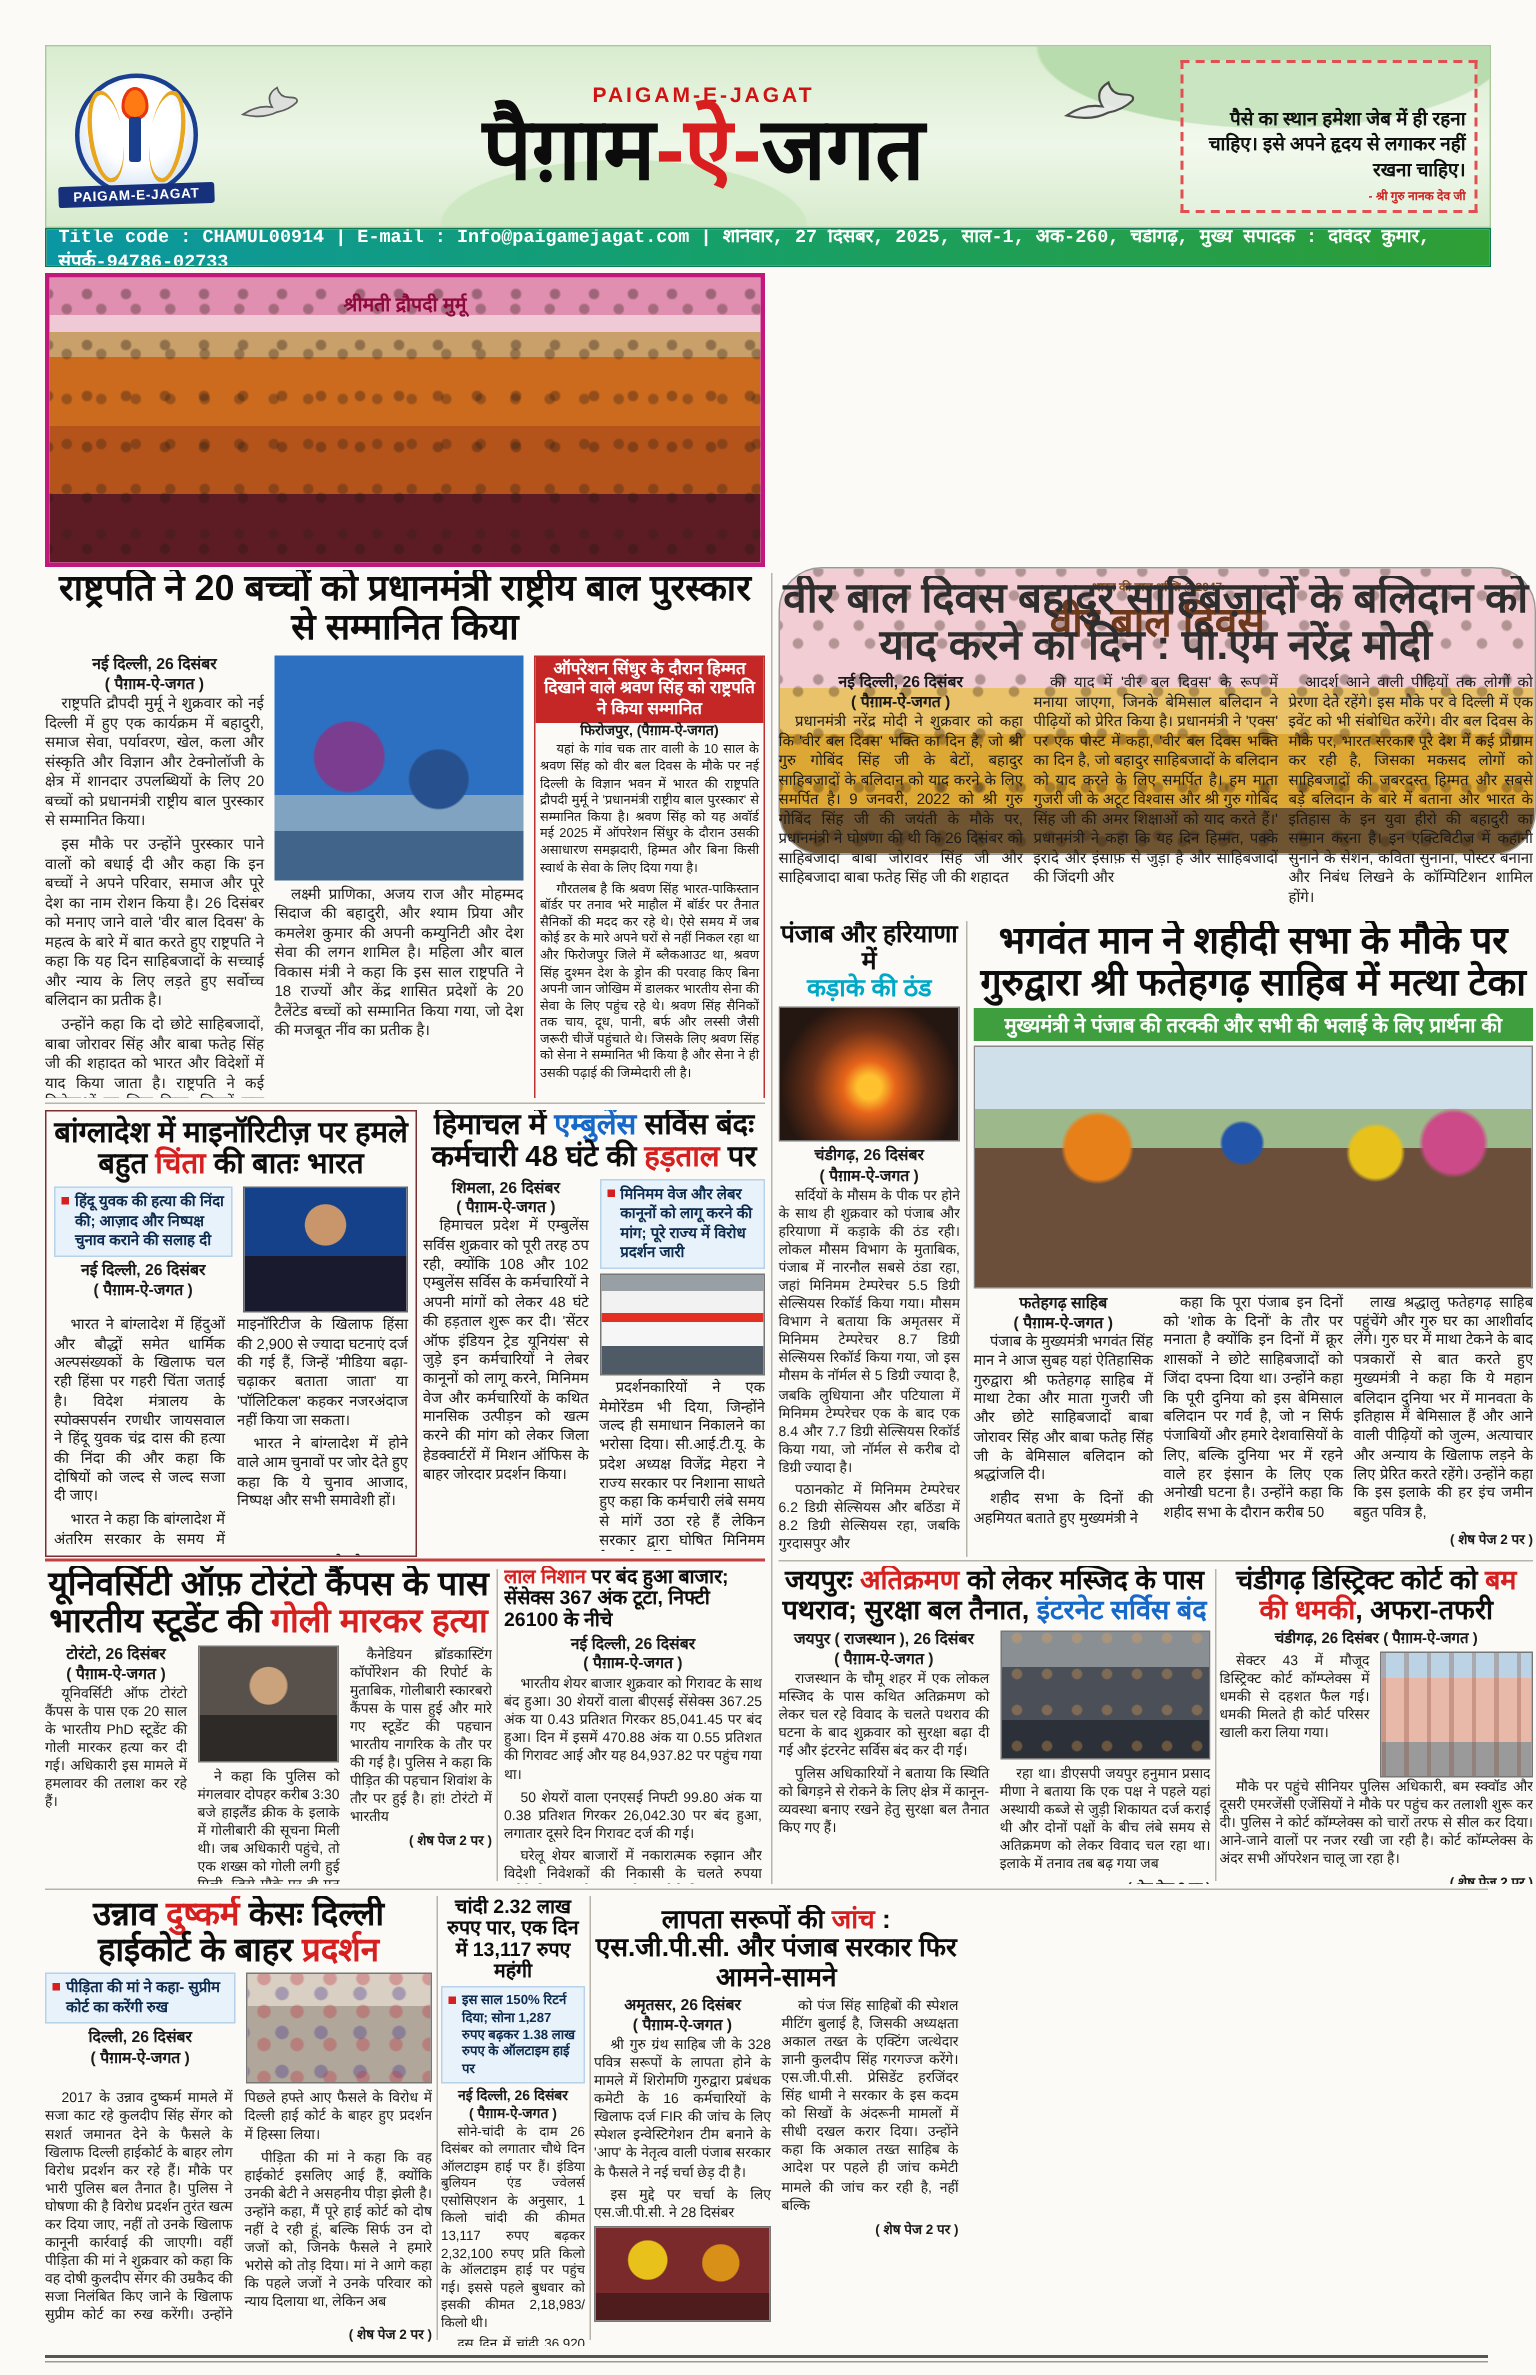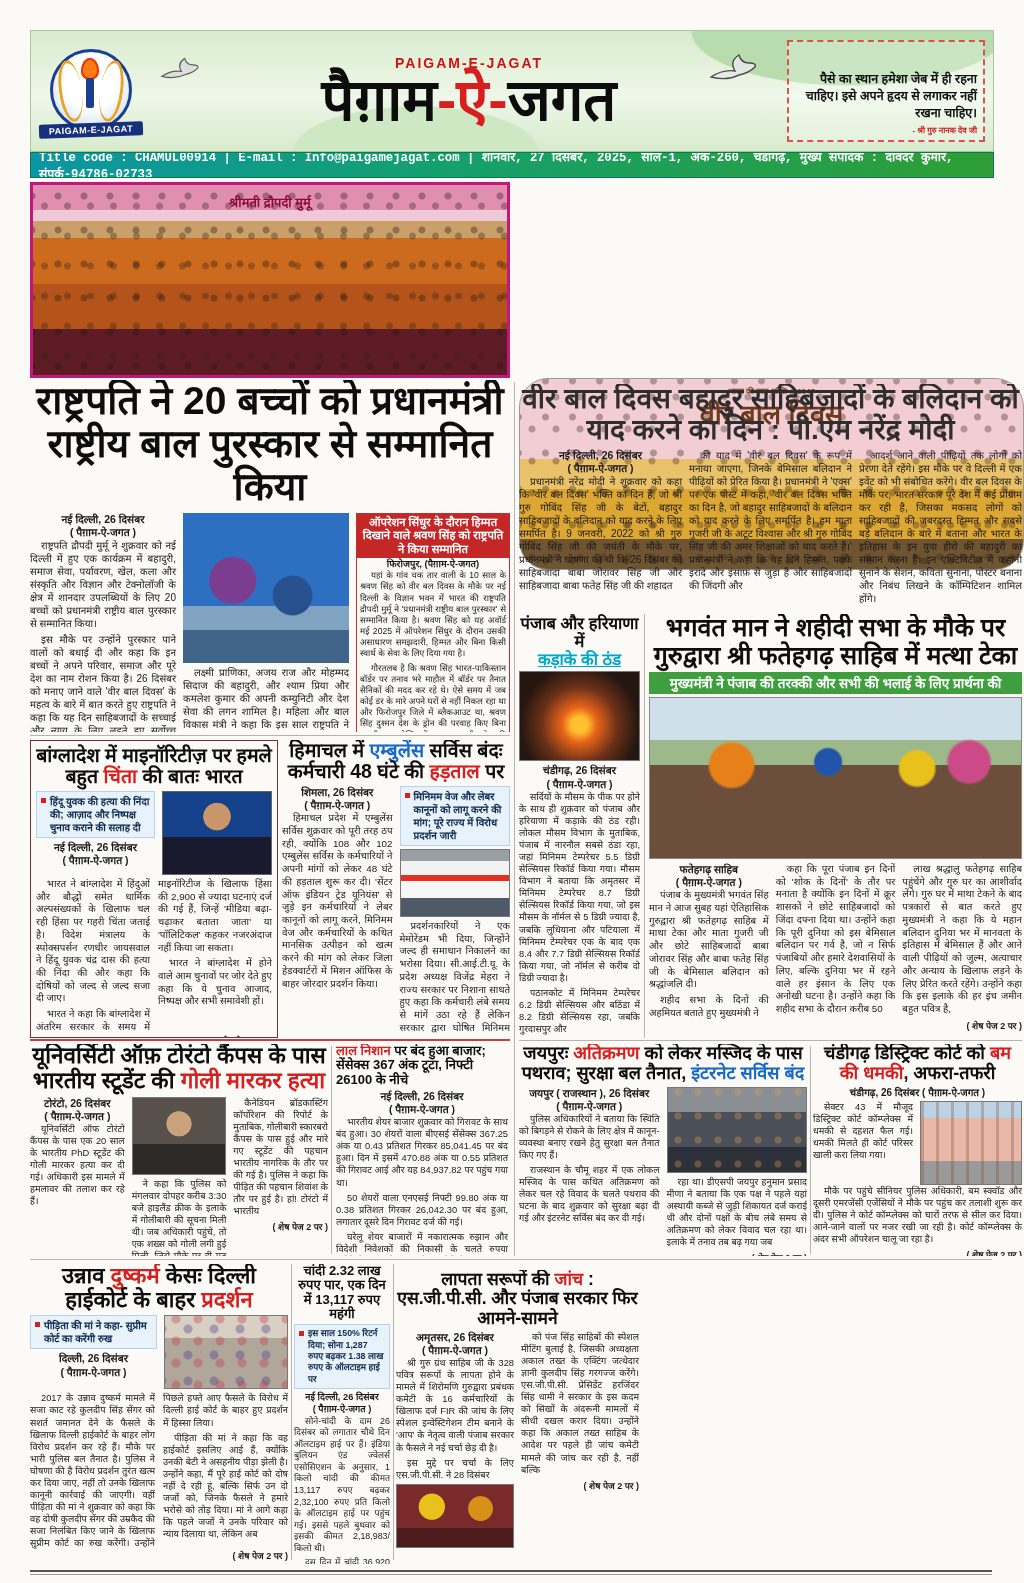--- a/index.html
+++ b/index.html
@@ -74,21 +74,21 @@
   .ph-protest{background:
      radial-gradient(circle,#c2304055 4px,rgba(0,0,0,0) 5px) 0 14px/22px 22px,
      radial-gradient(circle,#40309055 4px,rgba(0,0,0,0) 5px) 10px 26px/26px 26px,
      linear-gradient(180deg,#d9cfc2 0 30%,#b0a79a 30%);}
   .ph-saroop{background:
      radial-gradient(circle at 30% 35%,#e8c21a 0 14%,rgba(0,0,0,0) 15%),
      radial-gradient(circle at 72% 38%,#d89018 0 13%,rgba(0,0,0,0) 14%),
      linear-gradient(180deg,#7a2a2a 0 70%,#4e1c1c 70%);}
   
   .hl{font-weight:bold;color:#0d0d0d;text-align:center;line-height:1.1;margin:0 0 3px;}
-  .red{color:#d61f1f;} .blue{color:#1769c9;} .cyan{color:#00a8c8;text-decoration:underline;}
+  .red{color:#d61f1f;} .blue{color:#1769c9;} .cyan{color:#00a8c8;}
   .dl{text-align:center;font-weight:bold;font-size:10.5px;line-height:1.25;}
   .body p{margin:0 0 3px;text-align:justify;line-height:1.3;text-indent:11px;} .fs10 p{font-size:10px;} .fs98 p{font-size:9.8px;} .fs93 p{font-size:9.3px;}
   .cols{display:flex;gap:7px;}
   .col{flex:1;min-width:0;}
   .bullet{background:#e8f2fb;border:1px solid #b8d2ea;padding:3px 4px 3px 13px;position:relative;
      font-weight:bold;font-size:10px;color:#0d2b4e;line-height:1.3;text-align:left;}
   .bullet::before{content:"";position:absolute;left:4px;top:6px;width:5px;height:5px;background:#d61f1f;}
   .insetbox{border:1px solid #c03030;}
   .insethdr{background:#c52727;color:#fff;font-weight:bold;text-align:center;font-size:11.3px;
      padding:2px 3px;line-height:1.2;}
@@ -135,21 +135,21 @@
 
 <div class="abs ph ph-main-left" style="left:30px;top:182px;width:474px;height:190px;">
   <div class="cap" style="top:8px;font-size:13px;color:#8b0c3c;">श्रीमती द्रौपदी मुर्मू</div>
 </div>
 <div class="abs ph ph-main-right" style="left:519px;top:182px;width:503px;height:190px;border-radius:29px;">
   <div class="cap" style="top:6px;font-size:8px;color:#7a4a22;">भारत की बाल शक्ति @2047</div>
   <div class="cap" style="top:16px;font-size:27px;color:#6e3a1e;">वीर बाल दिवस</div>
 </div>
 
 <div class="abs" style="left:30px;top:380px;width:480px;height:352px;">
-  <h1 class="hl" style="font-size:39px;">राष्ट्रपति ने 20 बच्चों को प्रधानमंत्री राष्ट्रीय बाल पुरस्कार से सम्मानित किया</h1>
+  <h1 class="hl" style="font-size:24px;">राष्ट्रपति ने 20 बच्चों को प्रधानमंत्री राष्ट्रीय बाल पुरस्कार से सम्मानित किया</h1>
   <div class="cols" style="margin-top:4px;">
     <div class="col" style="flex:0 0 146px;">
       <div class="dl">नई दिल्ली, 26 दिसंबर</div>
       <div class="dl">( पैग़ाम-ऐ-जगत )</div>
       <div class="body fs10">
         <p>राष्ट्रपति द्रौपदी मुर्मू ने शुक्रवार को नई दिल्ली में हुए एक कार्यक्रम में बहादुरी, समाज सेवा, पर्यावरण, खेल, कला और संस्कृति और विज्ञान और टेक्नोलॉजी के क्षेत्र में शानदार उपलब्धियों के लिए 20 बच्चों को प्रधानमंत्री राष्ट्रीय बाल पुरस्कार से सम्मानित किया।</p>
         <p>इस मौके पर उन्होंने पुरस्कार पाने वालों को बधाई दी और कहा कि इन बच्चों ने अपने परिवार, समाज और पूरे देश का नाम रोशन किया है। 26 दिसंबर को मनाए जाने वाले 'वीर बाल दिवस' के महत्व के बारे में बात करते हुए राष्ट्रपति ने कहा कि यह दिन साहिबजादों के सच्चाई और न्याय के लिए लड़ते हुए सर्वोच्च बलिदान का प्रतीक है।</p>
         <p>उन्होंने कहा कि दो छोटे साहिबजादों, बाबा जोरावर सिंह और बाबा फतेह सिंह जी की शहादत को भारत और विदेशों में याद किया जाता है। राष्ट्रपति ने कई विजेताओं का जिक्र किया, जिसमें सात साल की शतरंज खिलाड़ी</p>
       </div>
     </div>
@@ -320,22 +320,22 @@
 
 <div class="abs" style="left:519px;top:1044px;width:288px;height:212px;">
   <h2 class="hl" style="font-size:18px;">
     <span>जयपुरः </span><span class="red">अतिक्रमण</span><span> को लेकर मस्जिद के पास पथराव; सुरक्षा बल तैनात, </span><span class="blue">इंटरनेट सर्विस बंद</span>
   </h2>
   <div class="cols">
     <div class="col">
       <div class="dl">जयपुर ( राजस्थान ), 26 दिसंबर</div>
       <div class="dl">( पैग़ाम-ऐ-जगत )</div>
       <div class="body fs93">
+        <p>राजस्थान के चौमू शहर में एक लोकल मस्जिद के पास कथित अतिक्रमण को लेकर चल रहे विवाद के चलते पथराव की घटना के बाद शुक्रवार को सुरक्षा बढ़ा दी गई और इंटरनेट सर्विस बंद कर दी गई।</p>
         <p>पुलिस अधिकारियों ने बताया कि स्थिति को बिगड़ने से रोकने के लिए क्षेत्र में कानून-व्यवस्था बनाए रखने हेतु सुरक्षा बल तैनात किए गए हैं।</p>
-        <p>राजस्थान के चौमू शहर में एक लोकल मस्जिद के पास कथित अतिक्रमण को लेकर चल रहे विवाद के चलते पथराव की घटना के बाद शुक्रवार को सुरक्षा बढ़ा दी गई और इंटरनेट सर्विस बंद कर दी गई।</p>
       </div>
     </div>
     <div class="col">
       <div class="ph ph-riot" style="height:84px;border:1px solid #777;margin-bottom:3px;"></div>
       <div class="body fs93">
           <p>रहा था। डीएसपी जयपुर हनुमान प्रसाद मीणा ने बताया कि एक पक्ष ने पहले यहां अस्थायी कब्जे से जुड़ी शिकायत दर्ज कराई थी और दोनों पक्षों के बीच लंबे समय से अतिक्रमण को लेकर विवाद चल रहा था। इलाके में तनाव तब बढ़ गया जब</p>
         </div>
       <div class="cont">( शेष पेज 2 पर )</div>
     </div>
   </div>

